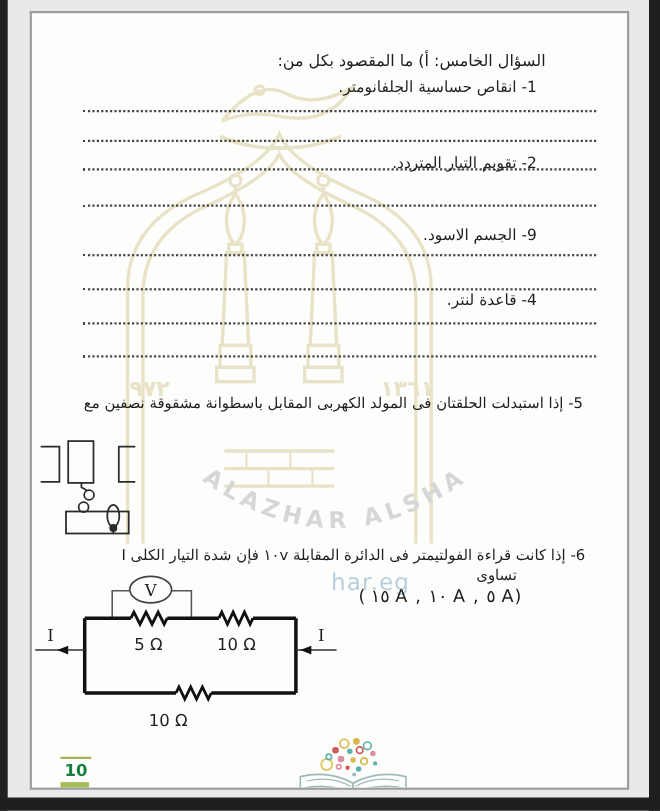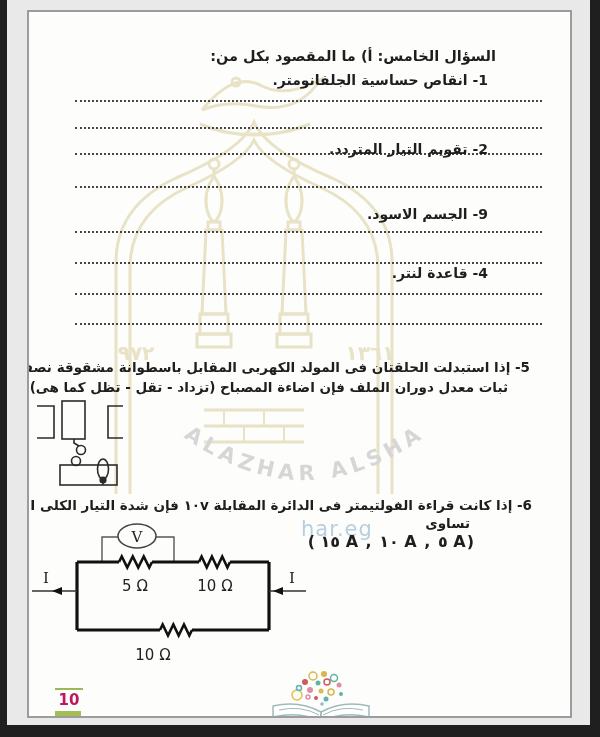--- a/index.html
+++ b/index.html
@@ -11,41 +11,41 @@
   .edge-left{left:0;top:0;width:7px;height:737px;}
   .edge-right{right:0;top:0;width:10px;height:737px;}
   .edge-bottom{left:0;bottom:0;width:600px;height:12px;}
   .page{
     position:absolute;left:27px;top:10px;width:545px;height:708px;
     box-sizing:border-box;background:#fdfdfc;border:2px solid #9c9c9c;
     overflow:hidden;
   }
   .tline{
     position:absolute;white-space:nowrap;direction:rtl;text-align:right;
-    font-weight:bold;color:#1e1e1e;z-index:3;
+    font-weight:normal;color:#1e1e1e;z-index:3;
   }
   .h-a{font-size:14.5px;}
   .item{font-size:14px;}
   .h-b{font-size:14px;}
   .q5{font-size:13.5px;}
   .q6{font-size:13.5px;}
   .opts{direction:ltr;font-size:16px;letter-spacing:1px;}
   .dotline{
     position:absolute;left:46px;right:28px;height:0;
     border-top:2px dotted #454545;z-index:2;
   }
   .wm{position:absolute;z-index:1;}
   .wm-site{
     position:absolute;left:272px;top:505px;z-index:1;
     color:#b7cfdf;font-size:21px;font-weight:normal;letter-spacing:1px;
   }
   .pagenum{position:absolute;left:26px;top:676px;width:30px;z-index:3;}
   .pagenum .rule{height:2px;background:#9fb659;width:28px;}
   .pagenum .num{
-    font-size:15px;font-weight:bold;color:#be185d;text-align:center;
+    font-size:15px;font-weight:bold;color:#15803d;text-align:center;
     width:28px;padding:1px 0 2px 0;font-family:"DejaVu Sans",sans-serif;
   }
   .pagenum .bar{height:8px;background:#a4bd57;width:26px;}
   svg{display:block;}
   .diagram{position:absolute;z-index:3;}
 </style>
 </head>
 <body>
 
 <div class="edge edge-left"></div>
@@ -103,21 +103,20 @@
 
   <div class="tline item" style="top:194px;right:82px;">9- الجسم الاسود.</div>
   <div class="dotline" style="top:219px;"></div>
   <div class="dotline" style="top:250px;"></div>
 
   <div class="tline item" style="top:253px;right:82px;">4- قاعدة لنتر.</div>
   <div class="dotline" style="top:281px;"></div>
   <div class="dotline" style="top:311px;"></div>
 
   <div class="tline q5" style="top:347px;right:40px;">5- إذا استبدلت الحلقتان فى المولد الكهربى المقابل باسطوانة مشقوقة نصفين مع</div>
-  <div class="tline q5" style="top:367px;right:62px;">ثبات معدل دوران الملف فإن اضاءة المصباح (تزداد - تقل - تظل كما هى)</div>
 
   <svg class="diagram" style="left:5px;top:385px;" width="95" height="100" viewBox="0 0 95 100" fill="none" stroke="#2b2b2b" stroke-width="1.6">
     <path d="M3 9 H20 V41 H3"></path>
     <rect x="28" y="4" width="23" height="38"></rect>
     <path d="M89 9 H74 V41 H89"></path>
     <path d="M40 42 L40 46 L45 49"></path>
     <circle cx="47" cy="53" r="4.5"></circle>
     <circle cx="42" cy="64" r="4.5"></circle>
     <rect x="26" y="68" width="57" height="20"></rect>
     <ellipse cx="69" cy="72" rx="5.5" ry="10"></ellipse>

